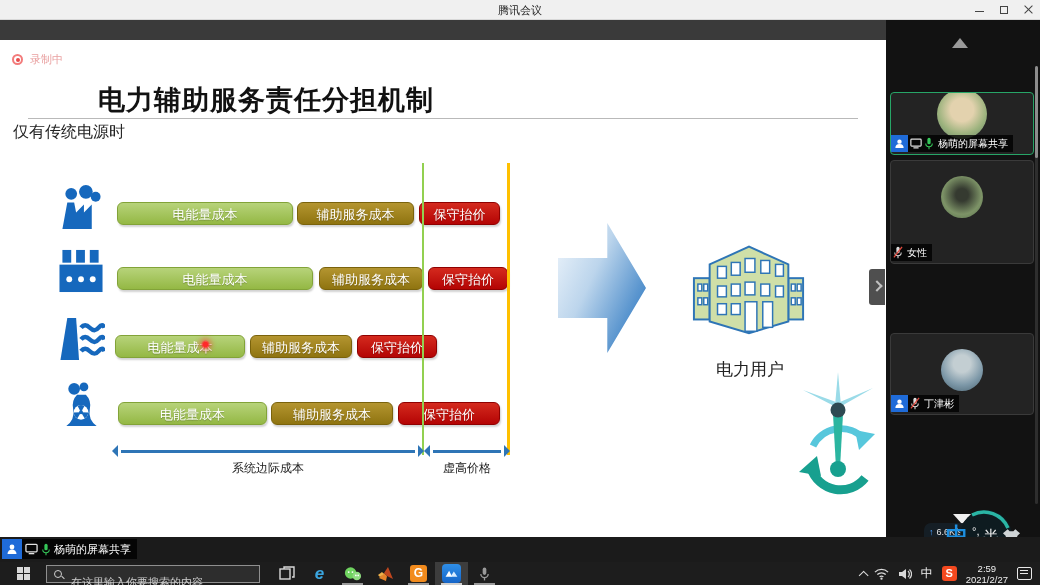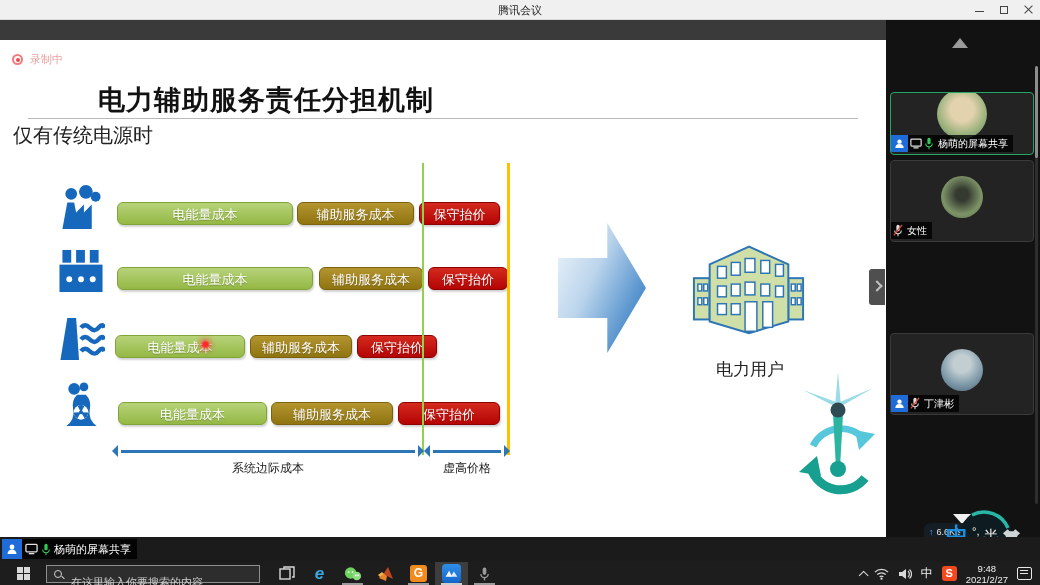--- a/index.html
+++ b/index.html
@@ -17,21 +17,21 @@
   .wc-close i { transform:rotate(45deg); } .wc-close b { transform:rotate(-45deg); }
 
   
   .topstrip { position:absolute; left:0; top:20px; width:886px; height:20px; background:#3a3a3a; }
   .slide { position:absolute; left:0; top:40px; width:886px; height:513px; background:#ffffff; }
   .rec { position:absolute; left:12px; top:12px; display:flex; align-items:center; gap:7px; }
   .rec-dot { width:11px; height:11px; border-radius:50%; border:2px solid #f37b7b; background:#e84b4b; background-clip:content-box; padding:1.5px; }
   .rec-text { font-size:11px; color:#e9a1a1; }
   .slide-title { position:absolute; left:98px; top:42px; font-size:27px; font-weight:700; color:#111; letter-spacing:1px; }
   .title-rule { position:absolute; left:28px; top:78px; width:830px; height:1px; background:#b9b9b9; }
-  .slide-sub { position:absolute; left:13px; top:82px; font-size:20px; color:#222; }
+  .slide-sub { position:absolute; left:13px; top:82px; font-size:16px; color:#222; }
 
   .gen-icon { position:absolute; left:57px; width:48px; height:45px; }
   .bar { position:absolute; height:23px; border-radius:6px; font-size:13px; color:#fff; text-align:center; line-height:23px; white-space:nowrap; overflow:hidden; text-shadow:0 1px 1px rgba(0,0,0,.25); box-shadow:1px 2px 2px rgba(0,0,0,.18); }
   .bar-green { background:linear-gradient(#b7d37a,#94b844); border:1px solid #82a338; }
   .bar-olive { background:linear-gradient(#b49530,#8f7410); border:1px solid #7a630c; }
   .bar-red   { background:linear-gradient(#d42a1e,#b40404); border:1px solid #8f0000; }
 
   .vline { position:absolute; top:123px; height:292px; }
   .vline-green { left:422px; width:2px; background:#92d050; }
   .vline-yellow{ left:507px; width:3px; background:#ffc000; }
@@ -279,21 +279,21 @@
           <svg width="10" height="13" viewBox="0 0 12 16">
             <rect x="4" y="1" width="4" height="8" rx="2" fill="#35c759"></rect>
             <path d="M2 8 a4 4 0 0 0 8 0" stroke="#35c759" stroke-width="1.3" fill="none"></path>
             <line x1="6" y1="12" x2="6" y2="15" stroke="#35c759" stroke-width="1.3"></line>
           </svg>
         </span>
         <span class="ntext">杨萌的屏幕共享</span>
       </div>
     </div>
 
-    <div class="tile" style="top:140px;height:82px">
+    <div class="tile" style="top:140px;height:104px">
       <div class="avatar" style="top:15px;width:42px;height:42px;background:radial-gradient(circle at 50% 45%,#353a30 20%,#7d9367 62%,#55704a 100%)"></div>
       <div class="namebar">
         <span class="iconbox">
           <svg width="10" height="13" viewBox="0 0 12 16">
             <rect x="4" y="1" width="4" height="8" rx="2" fill="#dcdcdc"></rect>
             <path d="M2 8 a4 4 0 0 0 8 0" stroke="#dcdcdc" stroke-width="1.3" fill="none"></path>
             <line x1="6" y1="12" x2="6" y2="15" stroke="#dcdcdc" stroke-width="1.3"></line>
             <line x1="1" y1="14" x2="11" y2="1" stroke="#e04a3f" stroke-width="1.6"></line>
           </svg>
         </span>
@@ -443,20 +443,20 @@
         <path d="M1 4 a10 10 0 0 1 14 0 M3.5 6.5 a7 7 0 0 1 9 0 M6 9 a3.5 3.5 0 0 1 4 0" stroke="#d9d9d9" stroke-width="1.4" fill="none"></path>
           <circle cx="8" cy="11" r="1.2" fill="#d9d9d9"></circle>
       </svg>
       <svg width="14" height="12" viewBox="0 0 14 12">
         <polygon points="1,4 4,4 8,1 8,11 4,8 1,8" fill="#d9d9d9"></polygon>
           <path d="M10 3 a4 4 0 0 1 0 6 M11.5 1.5 a6 6 0 0 1 0 9" stroke="#d9d9d9" stroke-width="1.2" fill="none"></path>
       </svg>
       <span class="tray-ime">中</span>
       <span class="sogou">S</span>
       <span class="clock">
-        <span>9:48</span><br>
+        <span>2:59</span><br>
         <span>2021/2/27</span>
       </span>
       <span class="notif"></span>
     </div>
   </div>
 
 </div>
 
 </body></html>

